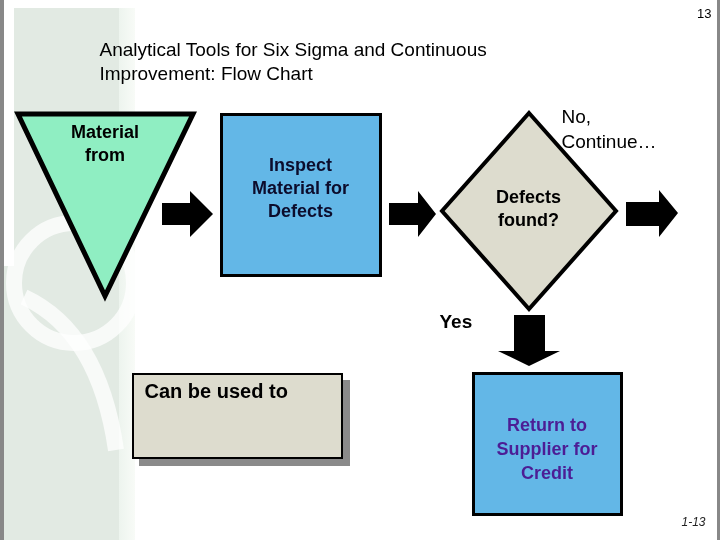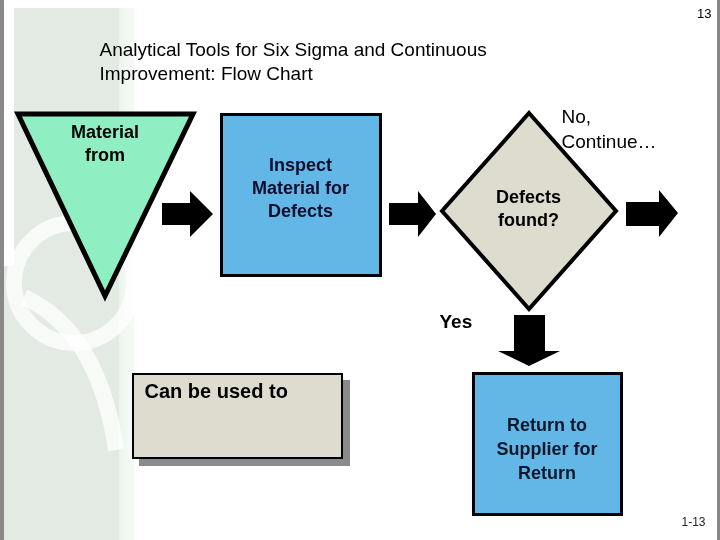--- a/index.html
+++ b/index.html
@@ -33,23 +33,23 @@
   .no-label{left:558px;top:104px;font-size:19px;line-height:25px;color:#000;}
   .no-bold{font-weight:normal;}
   .yes-label{left:436px;top:311px;font-size:19px;font-weight:bold;color:#000;}
   .note-box{left:120px;top:373px;width:211px;height:86px;background:#dddcce;
             border:2px solid #000;box-sizing:border-box;box-shadow:7px 7px 0 #8a8a8a;
             padding:5px 8px 0 11px;font-weight:bold;font-size:20px;line-height:23px;
             color:#000;z-index:3;position:absolute;margin-left:8px;}
   .return-box{left:468px;top:372px;width:151px;height:144px;background:#63b7e7;
             border:3px solid #000;box-sizing:border-box;display:flex;flex-direction:column;
             justify-content:center;align-items:center;text-align:center;
-            font-weight:bold;font-size:18px;line-height:24px;color:#0f172a;
+            font-weight:bold;font-size:18px;line-height:24px;color:#4c1d95;
             padding-top:10px;z-index:3;position:absolute;}
-  .footer-num{left:678px;top:515px;font-size:12px;color:#222;}
+  .footer-num{left:678px;top:515px;font-size:12px;font-style:italic;color:#222;}
 </style>
 </head>
 <body>
 
 <div class="slide">
 
   <div class="abs band"></div>
   <div class="abs band-ext"></div>
   <div class="abs strip"></div>
   <svg class="abs deco" width="140" height="540">
@@ -95,18 +95,18 @@
 
   <div class="abs txt yes-label">Yes</div>
 
   <div class="note-box">
     <div>Can be used to</div>
   </div>
 
   <div class="return-box">
     <div>Return to</div>
     <div>Supplier for</div>
-    <div>Return</div>
+    <div>Credit</div>
   </div>
 
   <div class="abs txt footer-num">1-13</div>
 
 </div>
 
 </body></html>

